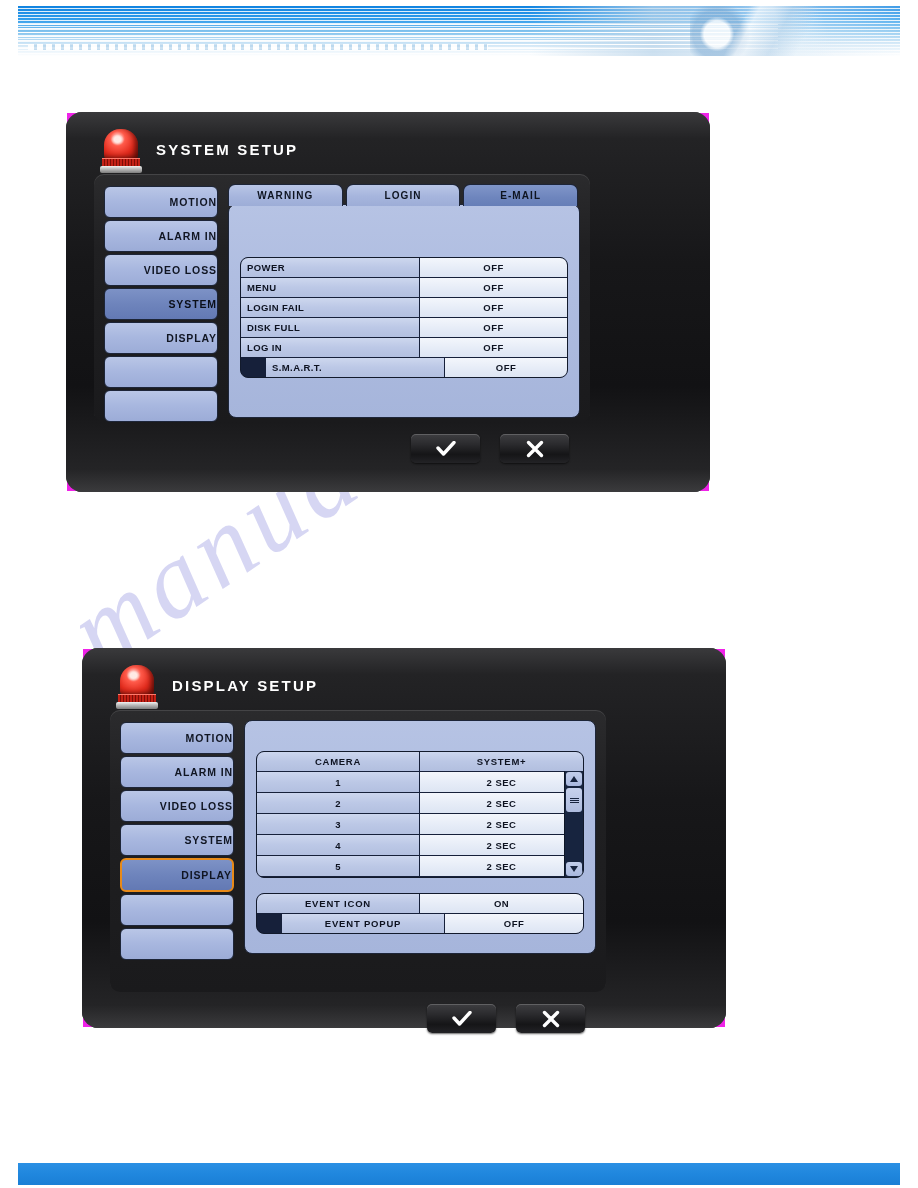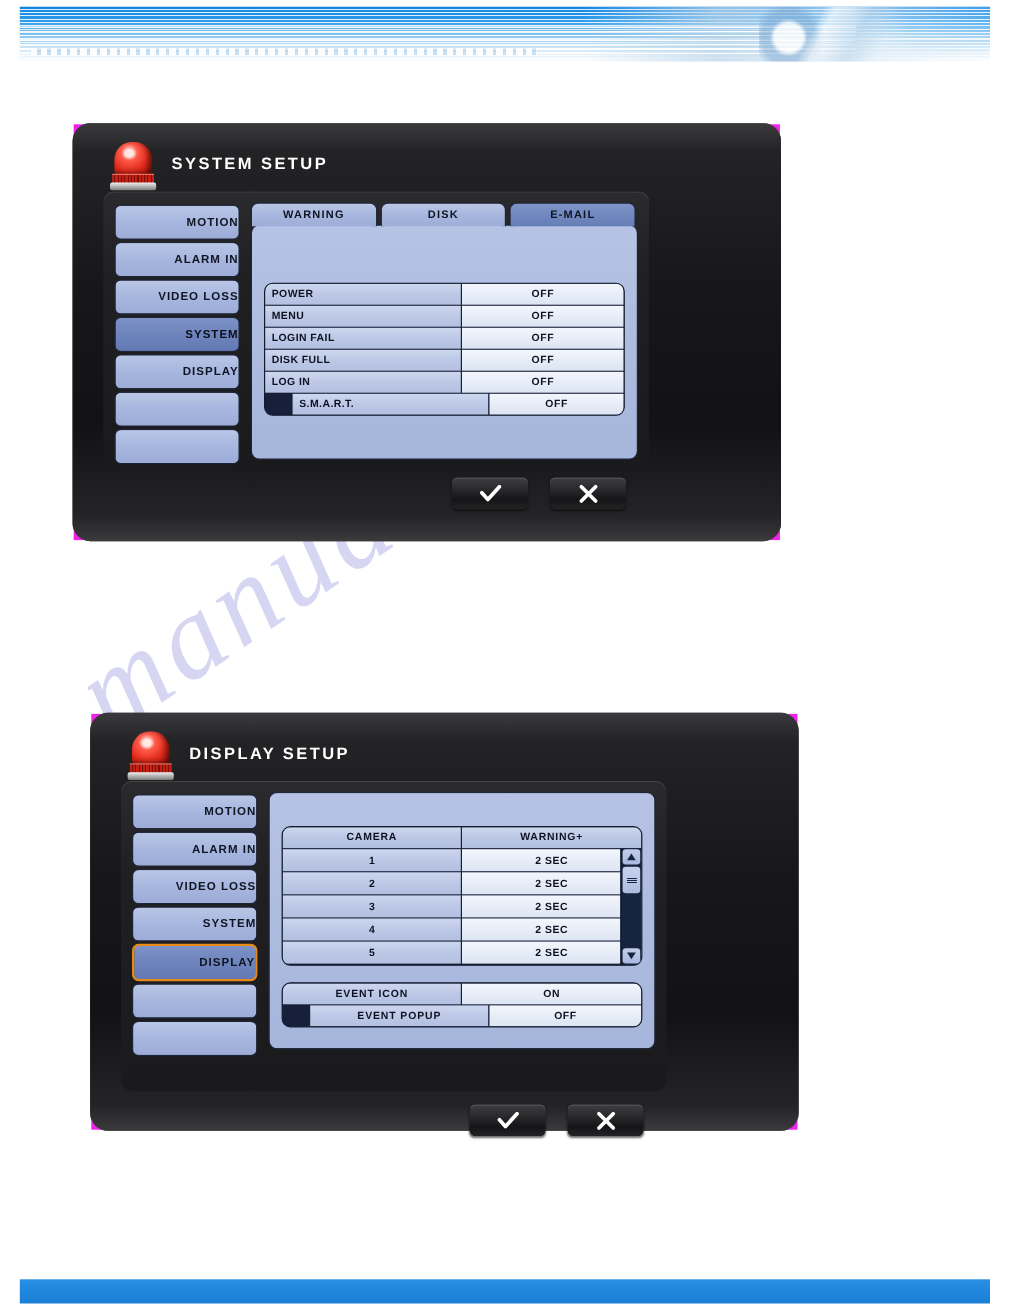--- a/index.html
+++ b/index.html
@@ -506,21 +506,21 @@
       </div>
       <div class="side-item empty"></div>
       <div class="side-item empty"></div>
     </div>
 
     <div class="tabs-row">
       <div class="tab">
         <span>WARNING</span>
       </div>
       <div class="tab">
-        <span>DISK</span>
+        <span>LOGIN</span>
       </div>
       <div class="tab active">
         <span>E-MAIL</span>
       </div>
     </div>
 
     <div class="panel">
       <div class="rows-block" id="sys-rows">
         <div class="srow">
           <div class="lbl">POWER</div>
@@ -602,21 +602,21 @@
       </div>
       <div class="side-item empty"></div>
       <div class="side-item empty"></div>
     </div>
 
     <div class="panel">
 
       <div id="cam-table">
         <div class="cam-head">
           <div class="c1">CAMERA</div>
-          <div class="c2">WARNING+</div>
+          <div class="c2">SYSTEM+</div>
         </div>
         <div class="cam-row">
           <div class="c1">1</div>
           <div class="c2">2 SEC</div>
         </div>
         <div class="cam-row">
           <div class="c1">2</div>
           <div class="c2">2 SEC</div>
         </div>
         <div class="cam-row">

